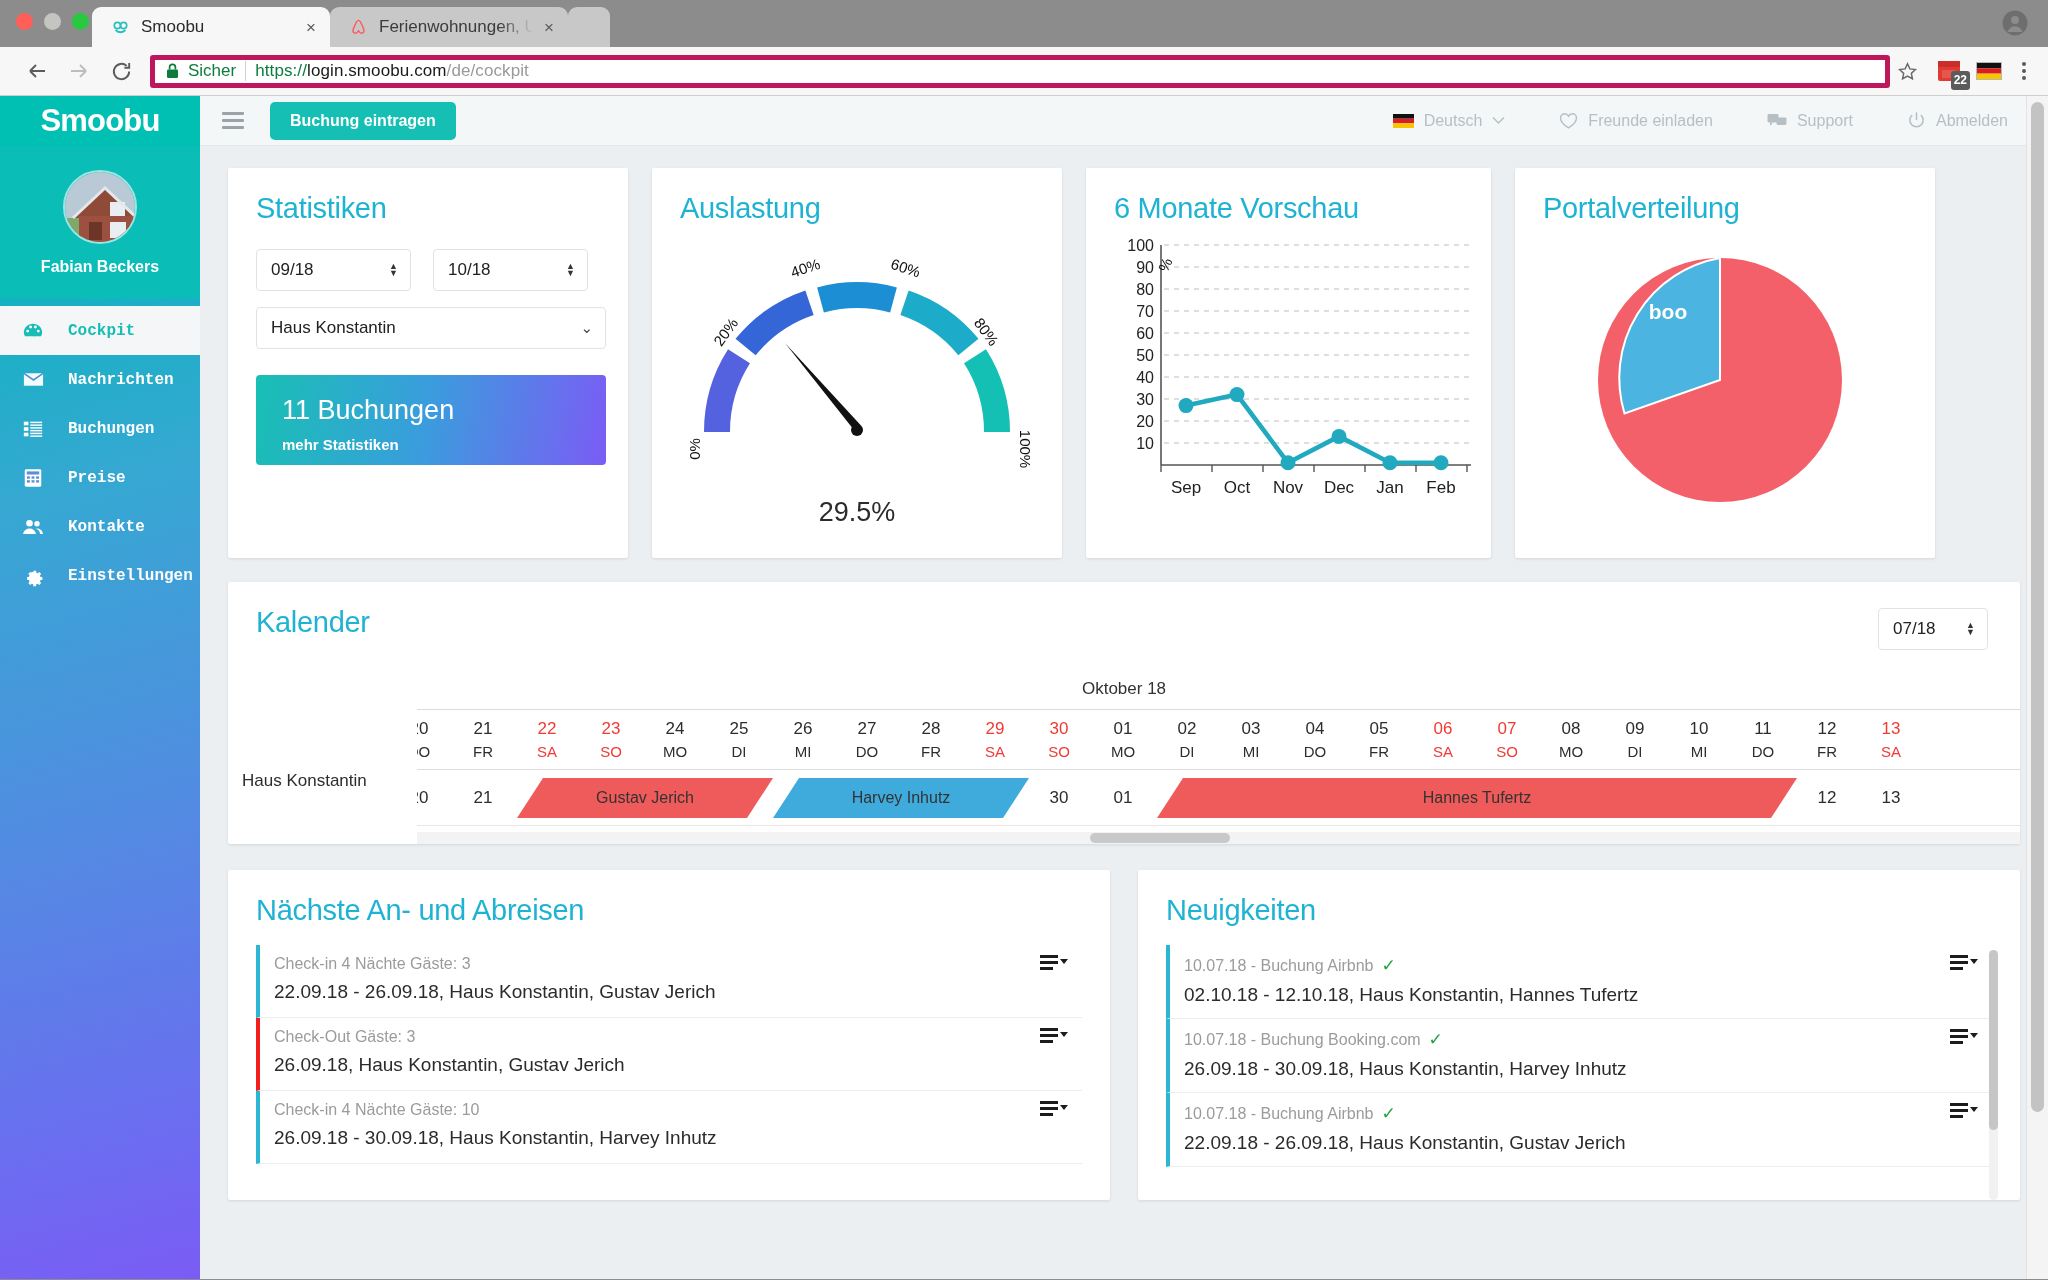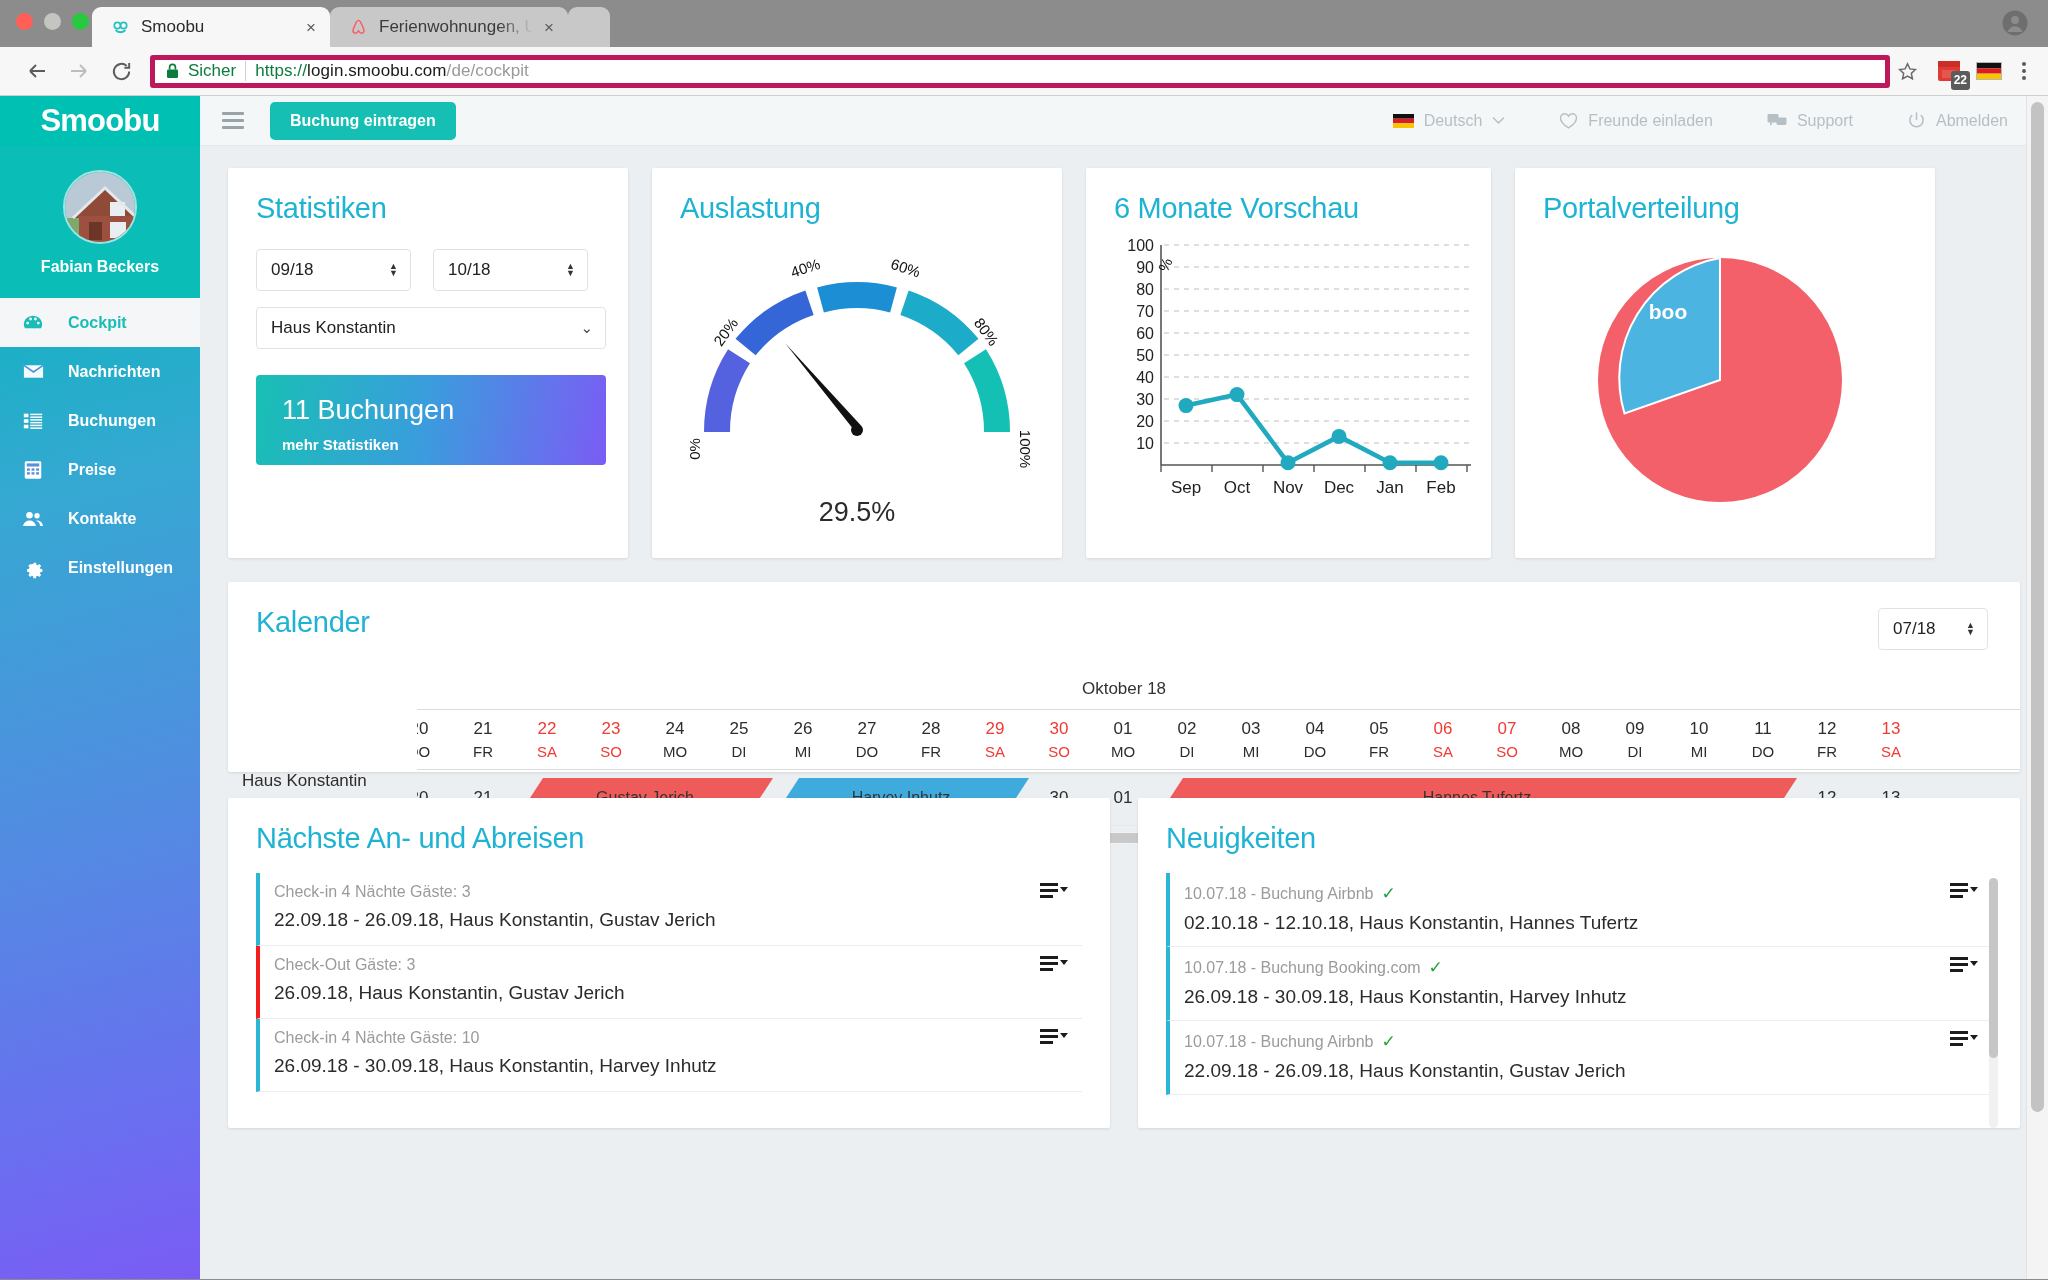--- a/index.html
+++ b/index.html
@@ -78,21 +78,21 @@
     color: #fff; position: relative;
   }
   .brand { height: 50px; display: flex; align-items: center; justify-content: center; background: #00bfb3; }
   .brand-logo { font-size: 31px; font-weight: bold; letter-spacing: -0.8px; display: flex; align-items: baseline; }
   .profile-box { background: #0abdb6; padding: 24px 0 22px; text-align: center; }
   .avatar-photo {
     width: 74px; height: 74px; border-radius: 50%; margin: 0 auto 14px; overflow: hidden;
     border: 2px solid rgba(255,255,255,0.6); position: relative;
   }
   .profile-name { font-size: 16px; font-weight: bold; }
-  .nav-list { padding-top: 0; }
+  .nav-list { padding-top: 8px; font-family: Liberation Mono, monospace; }
   .nav-item {
     display: flex; align-items: center; gap: 22px; padding: 0 0 0 20px;
     height: 49px; font-size: 16px; font-weight: bold; color: #fff;
   }
   .nav-item.active { background: #f4f6f7; color: #19bdb6; }
   .nav-ico { width: 26px; display: flex; align-items: center; justify-content: center; flex: none; }
 
   
   .main { flex: 1; display: flex; flex-direction: column; overflow: hidden; position: relative; }
   .topnav {
@@ -131,21 +131,21 @@
     background: linear-gradient(100deg, #18c0b4 0%, #3a9ddd 48%, #7b5cf5 100%);
     color: #fff; padding: 20px 16px 0 26px;
   }
   .stat-tile-big { font-size: 27px; font-weight: normal; }
   .stat-tile-sub { font-size: 15px; font-weight: bold; margin-top: 10px; }
 
   .card-gauge { width: 410px; height: 390px; }
   .card-fc { width: 405px; height: 390px; }
   .card-pie { width: 420px; height: 390px; }
 
-  .card-cal { margin-top: 24px; width: 100%; height: 190px; position: relative; }
+  .card-cal { margin-top: 24px; width: 100%; height: 262px; position: relative; }
   .cal-select {
     position: absolute; right: 32px; top: 26px; width: 110px; height: 42px;
     border: 1px solid #dfe3e5; border-radius: 4px; background: #fff;
     display: flex; align-items: center; justify-content: space-between; padding: 0 12px 0 14px;
     font-size: 17px; color: #222;
   }
   .cal-month { text-align: center; font-size: 17px; color: #333; margin-top: 40px; }
   .cal-wrap { display: flex; margin-top: 10px; padding-left: 14px; }
   .cal-label-col { width: 175px; flex: none; padding-top: 62px; font-size: 17px; color: #2d2d2d; }
   .cal-grid { flex: 1; overflow: hidden; border-top: 1px solid #dcdcdc; position: relative; }

